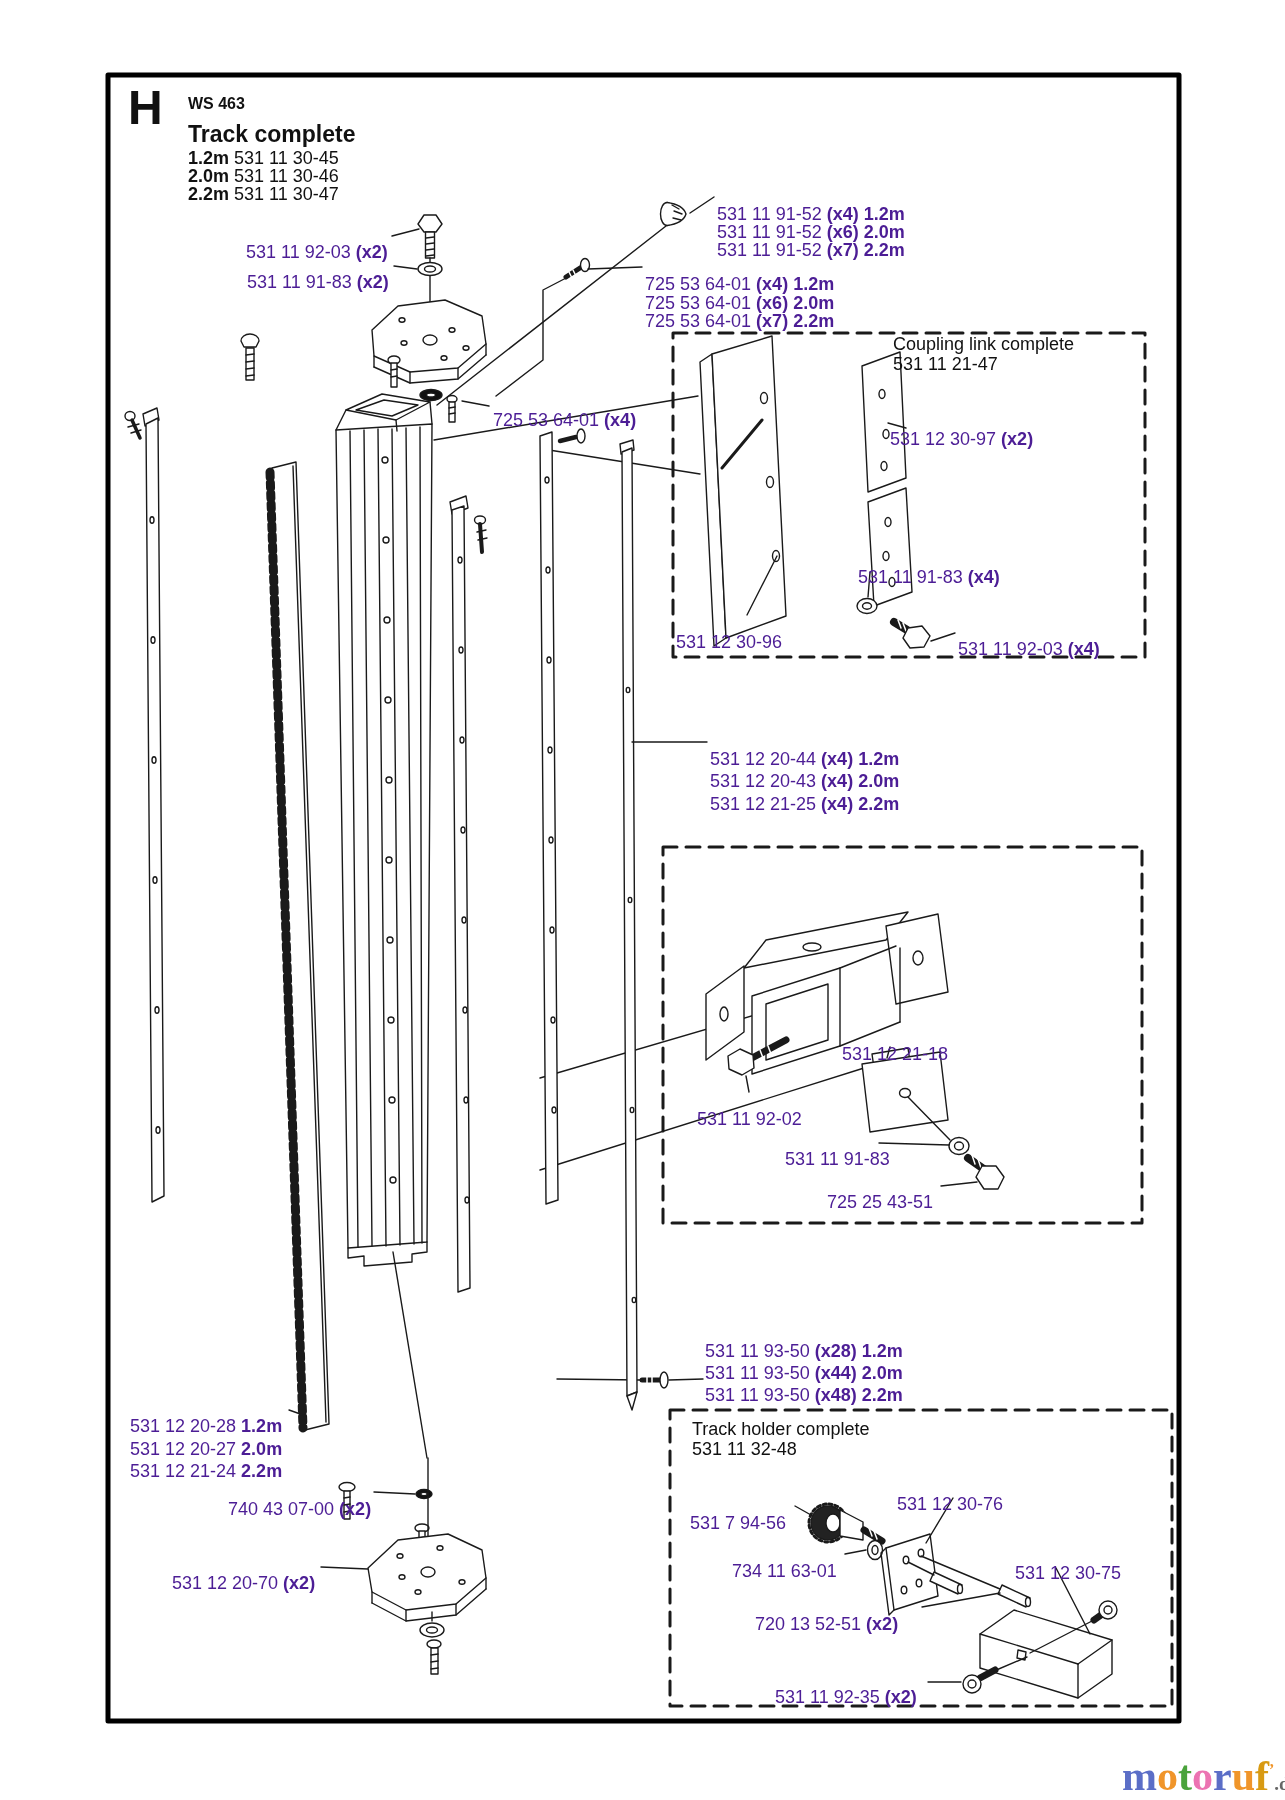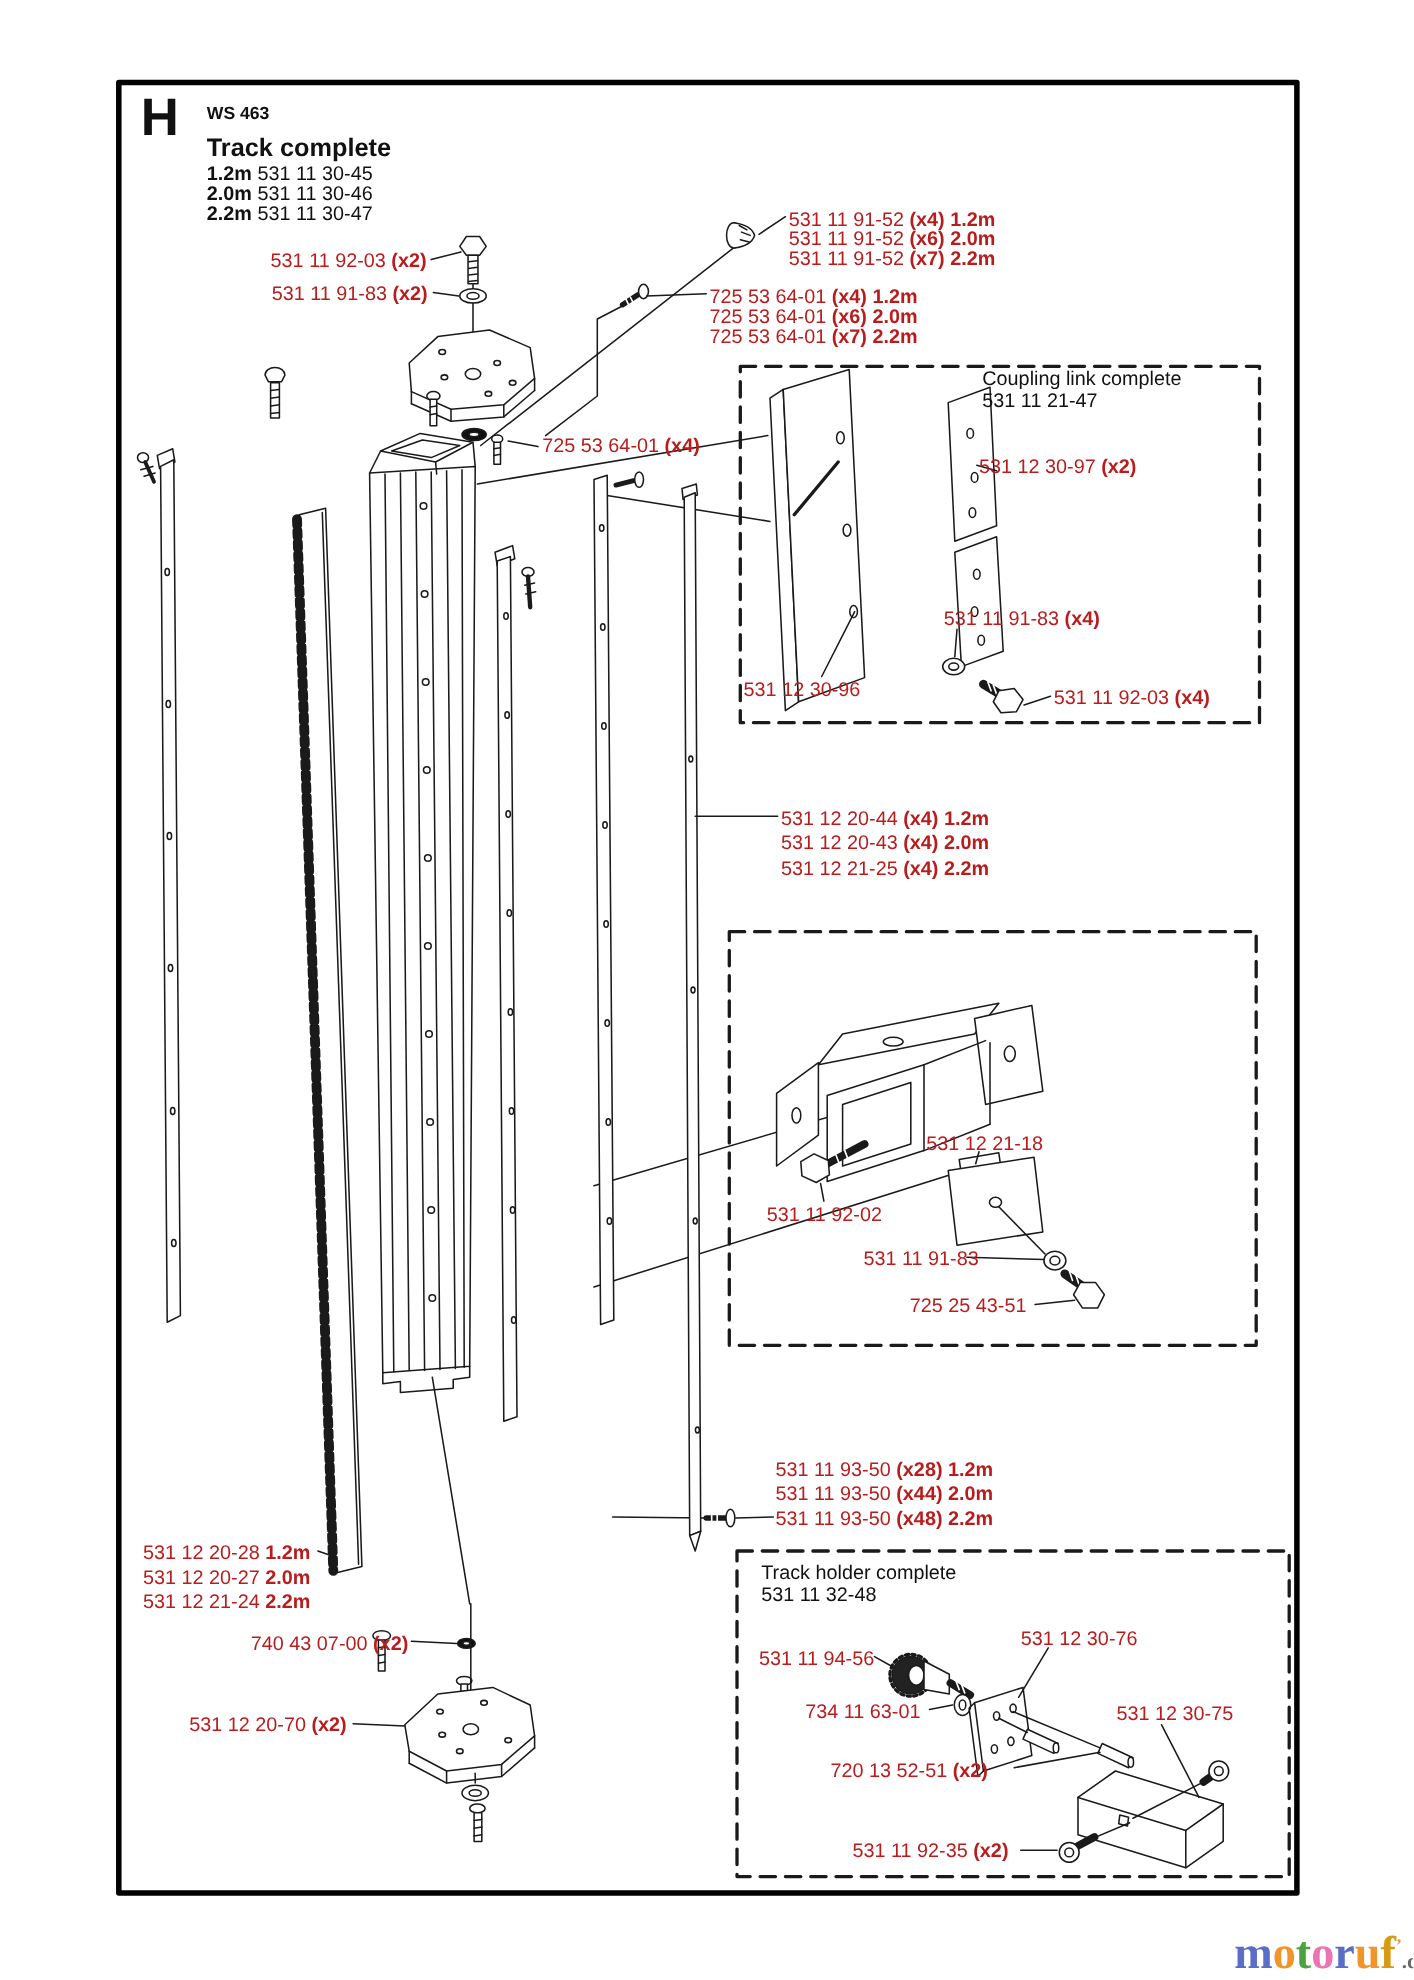--- a/index.html
+++ b/index.html
@@ -1,19 +1,19 @@
 <!DOCTYPE html>
 <html><head>
 <meta charset="utf-8">
 <style>
   html,body{margin:0;padding:0;background:#fff;}
   #page{position:relative;width:1285px;height:1800px;background:#fff;overflow:hidden;
         font-family:"Liberation Sans",sans-serif;color:#111;}
   #art{position:absolute;left:0;top:0;}
-  .callout{position:absolute;font-size:18px;line-height:20px;white-space:nowrap;color:#b91c1c;}
+  .callout{position:absolute;font-size:18px;line-height:20px;white-space:nowrap;color:#4c1d95;margin-top:15px;}
   .b{font-weight:bold;}
   .sec-letter{position:absolute;left:128px;top:84px;font-size:48px;font-weight:bold;line-height:48px;}
   .hdr{position:absolute;white-space:nowrap;font-size:18px;line-height:20px;}
   .hdr-bold{font-weight:bold;}
   .boxhead{position:absolute;white-space:nowrap;font-size:18px;line-height:20px;}
   .boxhead .t{font-weight:normal;}
   #brand{position:absolute;left:1122px;top:1748px;font-family:"Liberation Serif",serif;
          font-size:42px;line-height:44px;font-weight:bold;white-space:nowrap;}
   #brand .suffix{font-size:19px;font-weight:bold;color:#666;}
   #brand .tick{font-size:16px;vertical-align:super;}
@@ -385,21 +385,21 @@
   <div class="callout" style="left:785px;top:1134px"><span>531 11 91-83</span></div>
   <div class="callout" style="left:827px;top:1177px"><span>725 25 43-51</span></div>
   <div class="callout" style="left:705px;top:1326px"><span>531 11 93-50</span> <span class="b">(x28)</span> <span class="b">1.2m</span></div>
   <div class="callout" style="left:705px;top:1348px"><span>531 11 93-50</span> <span class="b">(x44)</span> <span class="b">2.0m</span></div>
   <div class="callout" style="left:705px;top:1370px"><span>531 11 93-50</span> <span class="b">(x48)</span> <span class="b">2.2m</span></div>
   <div class="callout" style="left:130px;top:1401px"><span>531 12 20-28</span> <span class="b">1.2m</span></div>
   <div class="callout" style="left:130px;top:1424px"><span>531 12 20-27</span> <span class="b">2.0m</span></div>
   <div class="callout" style="left:130px;top:1446px"><span>531 12 21-24</span> <span class="b">2.2m</span></div>
   <div class="callout" style="left:228px;top:1484px"><span>740 43 07-00</span> <span class="b">(x2)</span></div>
   <div class="callout" style="left:172px;top:1558px"><span>531 12 20-70</span> <span class="b">(x2)</span></div>
-  <div class="callout" style="left:690px;top:1498px"><span>531 11 94-56</span></div>
-  <div class="callout" style="left:928px;top:1479px"><span>531 12 30-76</span></div>
+  <div class="callout" style="left:690px;top:1498px"><span>531 7 94-56</span></div>
+  <div class="callout" style="left:897px;top:1479px"><span>531 12 30-76</span></div>
   <div class="callout" style="left:732px;top:1546px"><span>734 11 63-01</span></div>
   <div class="callout" style="left:755px;top:1599px"><span>720 13 52-51</span> <span class="b">(x2)</span></div>
   <div class="callout" style="left:1015px;top:1548px"><span>531 12 30-75</span></div>
   <div class="callout" style="left:775px;top:1672px"><span>531 11 92-35</span> <span class="b">(x2)</span></div>
 
   <div id="brand"><span><span style="color: rgb(91, 110, 199);">m</span><span style="color: rgb(240, 149, 42);">o</span><span style="color: rgb(74, 163, 60);">t</span><span style="color: rgb(236, 116, 178);">o</span><span style="color: rgb(91, 110, 199);">r</span><span style="color: rgb(240, 149, 42);">u</span><span style="color: rgb(216, 154, 19);">f</span></span><span class="tick" style="color: rgb(240, 149, 42);">’</span><span class="suffix">.de</span></div>
 </div>
 
 </body></html>

